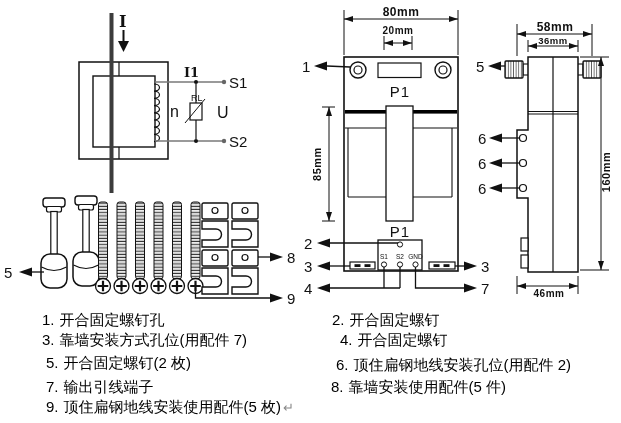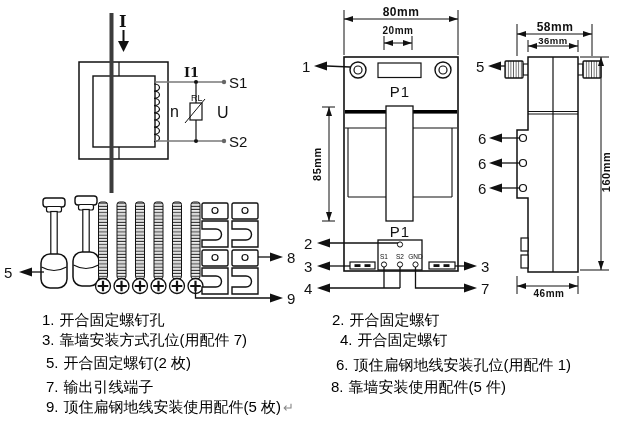--- a/index.html
+++ b/index.html
@@ -214,18 +214,18 @@
     <text x="478" y="194" class="callout">6</text>
   </g>
 </svg>
 
   <div>
     <div class="legend-item" style="left:10px;top:312px"><span class="li-no">1.</span><span>开合固定螺钉孔</span></div>
     <div class="legend-item" style="left:300px;top:312px"><span class="li-no">2.</span><span>开合固定螺钉</span></div>
     <div class="legend-item" style="left:10px;top:332px"><span class="li-no">3.</span><span>靠墙安装方式孔位(用配件 7)</span></div>
     <div class="legend-item" style="left:308px;top:332px"><span class="li-no">4.</span><span>开合固定螺钉</span></div>
     <div class="legend-item" style="left:14px;top:355px"><span class="li-no">5.</span><span>开合固定螺钉(2 枚)</span></div>
-    <div class="legend-item" style="left:304px;top:357px"><span class="li-no">6.</span><span>顶住扁钢地线安装孔位(用配件 1)</span></div>
+    <div class="legend-item" style="left:304px;top:357px"><span class="li-no">6.</span><span>顶住扁钢地线安装孔位(用配件 2)</span></div>
     <div class="legend-item" style="left:14px;top:379px"><span class="li-no">7.</span><span>输出引线端子</span></div>
     <div class="legend-item" style="left:299px;top:379px"><span class="li-no">8.</span><span>靠墙安装使用配件(5 件)</span></div>
     <div class="legend-item" style="left:14px;top:399px"><span class="li-no">9.</span><span>顶住扁钢地线安装使用配件(5 枚)</span><span class="ret">↵</span></div>
   </div>
 </div>
 
 </body></html>

